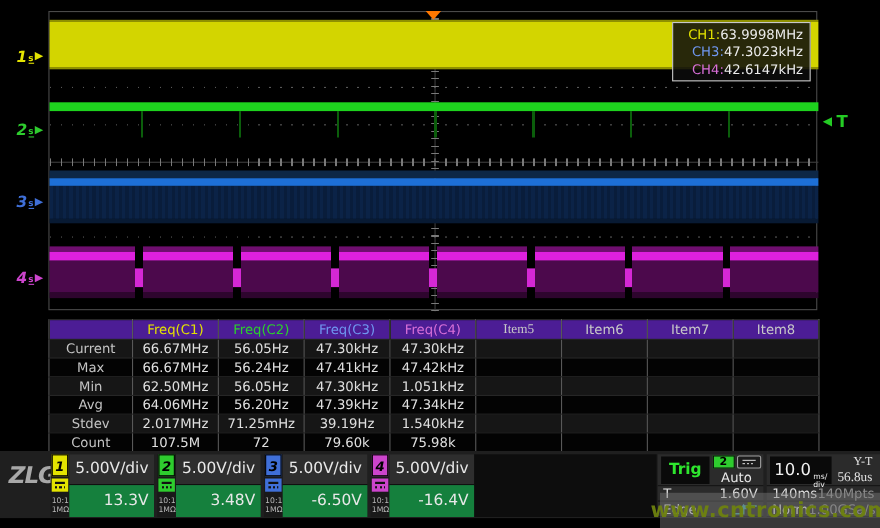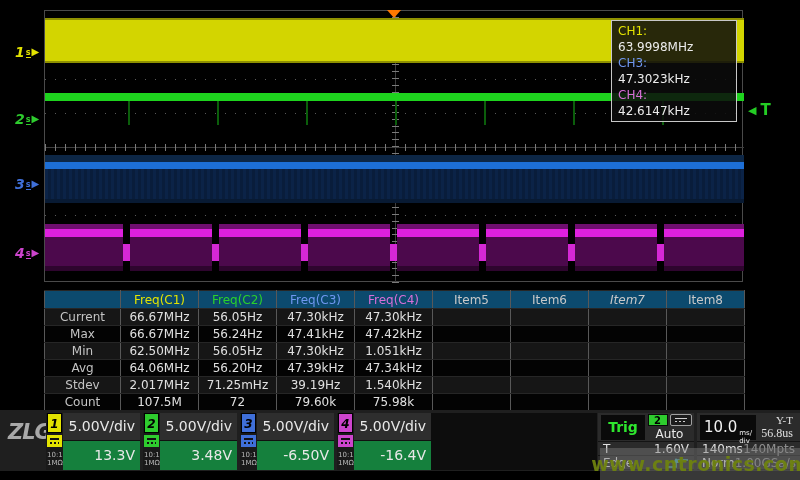--- a/index.html
+++ b/index.html
@@ -44,29 +44,29 @@
      display:flex;align-items:center;gap:4px;}
   #t-marker .arr{font-size:11px;}
   
   .wave-marker{position:absolute;left:15px;display:flex;align-items:center;font-weight:bold;line-height:1;}
   .wave-marker .mk-num{font-size:14px;font-style:italic;}
   .wave-marker .mk-g{font-size:8px;border-bottom:1px solid currentColor;margin:3px 0 0 1px;}
   .wave-marker .mk-arrow{font-size:10px;margin-left:1px;}
   
   #overlay-box{position:absolute;left:611px;top:20px;width:124px;background:rgba(12,12,12,0.86);
      border:1px solid #c8c8c8;padding:2px 0;}
-  .ov-row{display:flex;justify-content:flex-end;padding:0 6px;font-size:12px;line-height:16px;flex-direction:column;}
+  .ov-row{display:flex;justify-content:flex-end;padding:0 6px;font-size:12px;line-height:16px;}
   .ov-val{color:#ececec;}
   
   #meas-table{position:absolute;left:44px;top:290px;width:700px;border-collapse:collapse;
      table-layout:fixed;font-size:12px;border:1px solid #8c8c8c;}
   #meas-table td,#meas-table th{border-left:1px solid #585858;border-right:1px solid #585858;
      border-top:1px solid #262626;border-bottom:1px solid #262626;
      text-align:center;padding:0;height:16px;font-weight:normal;overflow:hidden;white-space:nowrap;}
-  #meas-table thead th{height:17px;background:#0c4a6e;}
+  #meas-table thead th{height:17px;background:#4c1d95;}
   #meas-table tbody tr:nth-child(odd) td{background:#161616;}
   #meas-table tbody tr:nth-child(even) td{background:#030303;}
   #meas-table td:first-child{color:#c4c4c4;}
   
   #bottom-bar{position:absolute;left:0;top:410px;width:800px;height:61px;background:#1f1f1f;}
   #bar-gap{position:absolute;left:431px;top:413px;width:166px;height:57px;background:#0d0d0d;}
   #logo{position:absolute;left:8px;top:420px;color:#a8a8a8;font-size:21px;font-weight:bold;
      font-style:italic;letter-spacing:-1px;}
   #logo sup{font-size:8px;font-style:normal;letter-spacing:0;}
   .ch-panel{position:absolute;top:413px;width:94px;height:57px;display:flex;background:#191919;}
@@ -180,23 +180,23 @@
         <col style="width:78px">
         <col style="width:78px">
       </colgroup>
       <thead>
         <tr>
           <th></th>
           <th style="color: rgb(227, 227, 0);">Freq(C1)</th>
           <th style="color: rgb(43, 210, 43);">Freq(C2)</th>
           <th style="color: rgb(111, 151, 240);">Freq(C3)</th>
           <th style="color: rgb(216, 111, 216); margin-top: 17px;">Freq(C4)</th>
-          <th style="color: rgb(200, 200, 200);">Item5</th>
+          <th style="color: rgb(200, 200, 200); font-family: Liberation Serif, serif;">Item5</th>
           <th style="color: rgb(200, 200, 200);">Item6</th>
-          <th style="color: rgb(200, 200, 200); font-style: italic;">Item7</th>
+          <th style="color: rgb(200, 200, 200);">Item7</th>
           <th style="color: rgb(200, 200, 200);">Item8</th>
         </tr>
       </thead>
       <tbody>
         <tr>
           <td>Current</td>
           <td>66.67MHz</td>
           <td>56.05Hz</td>
           <td>47.30kHz</td>
           <td>47.30kHz</td>

